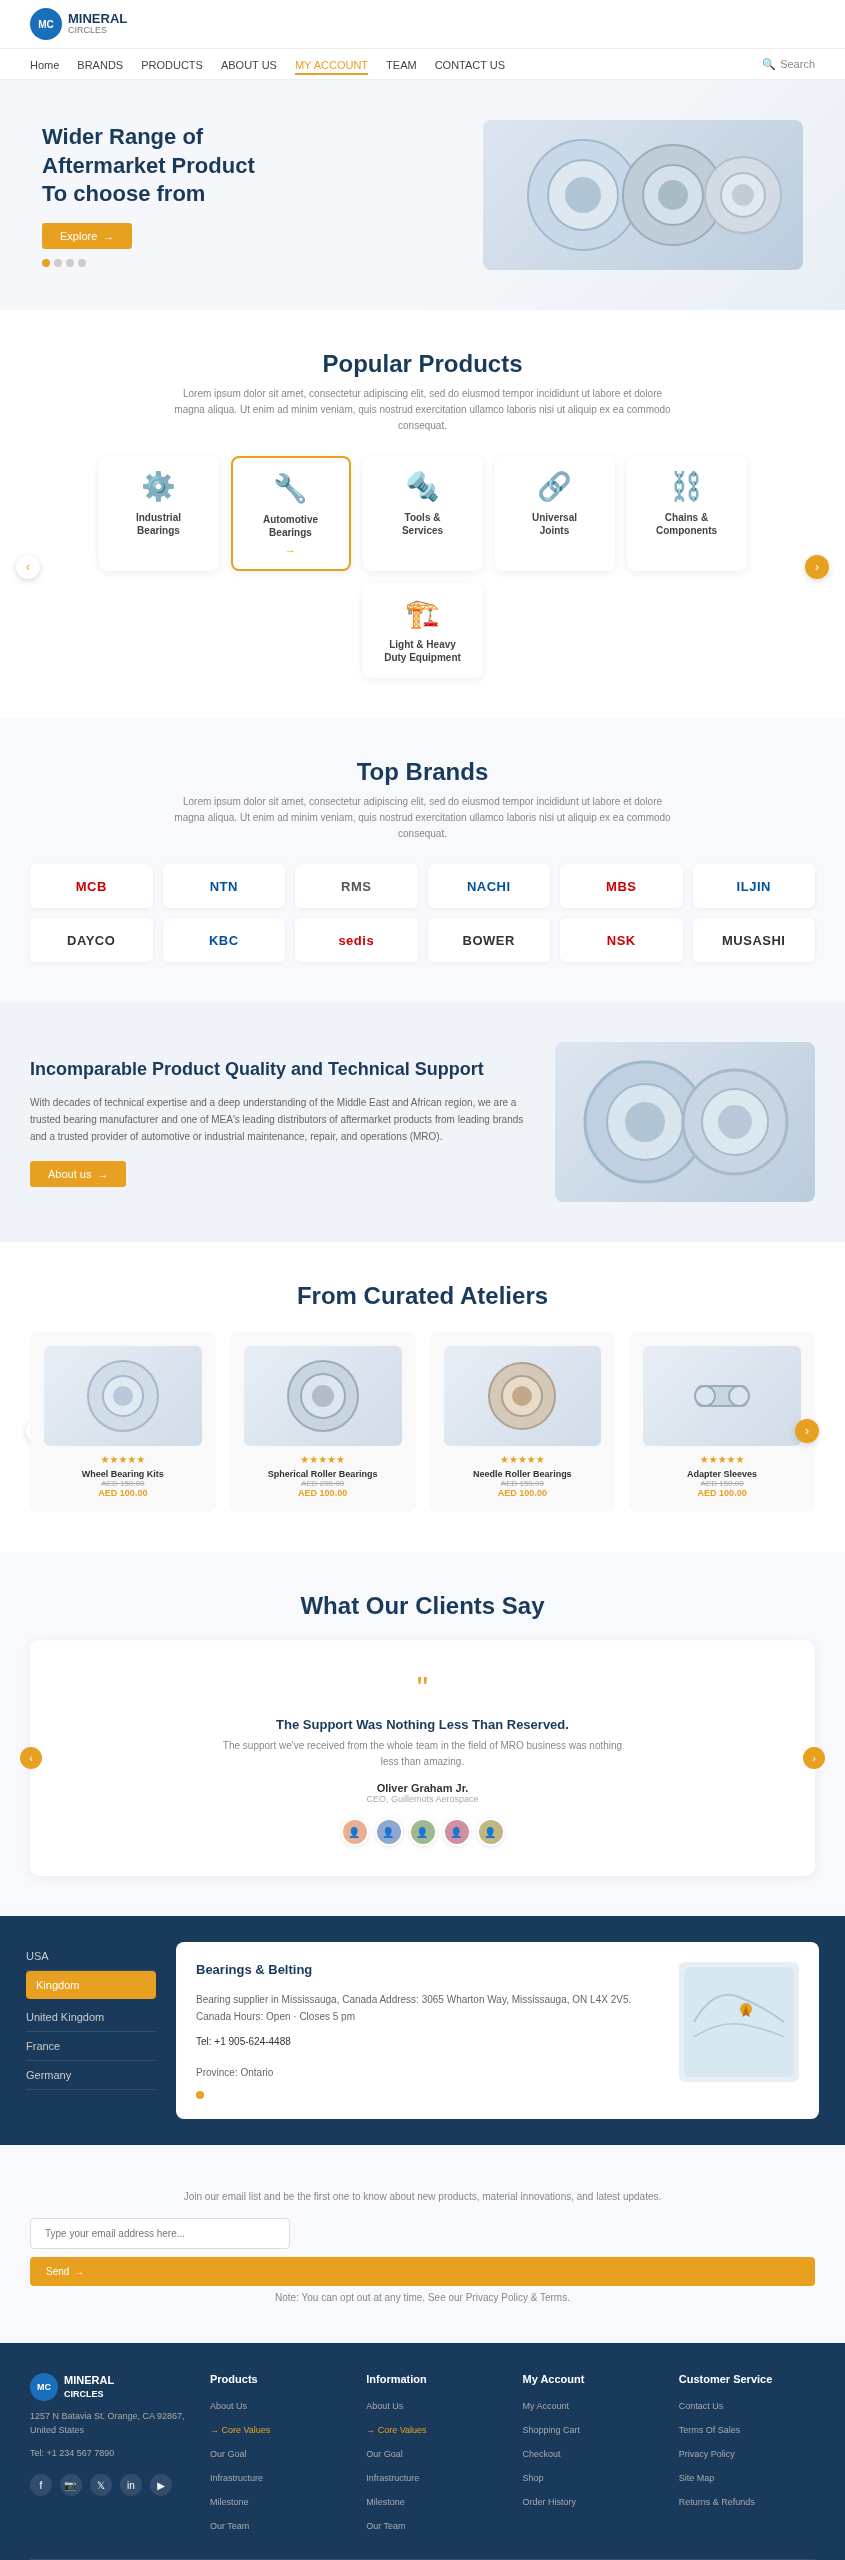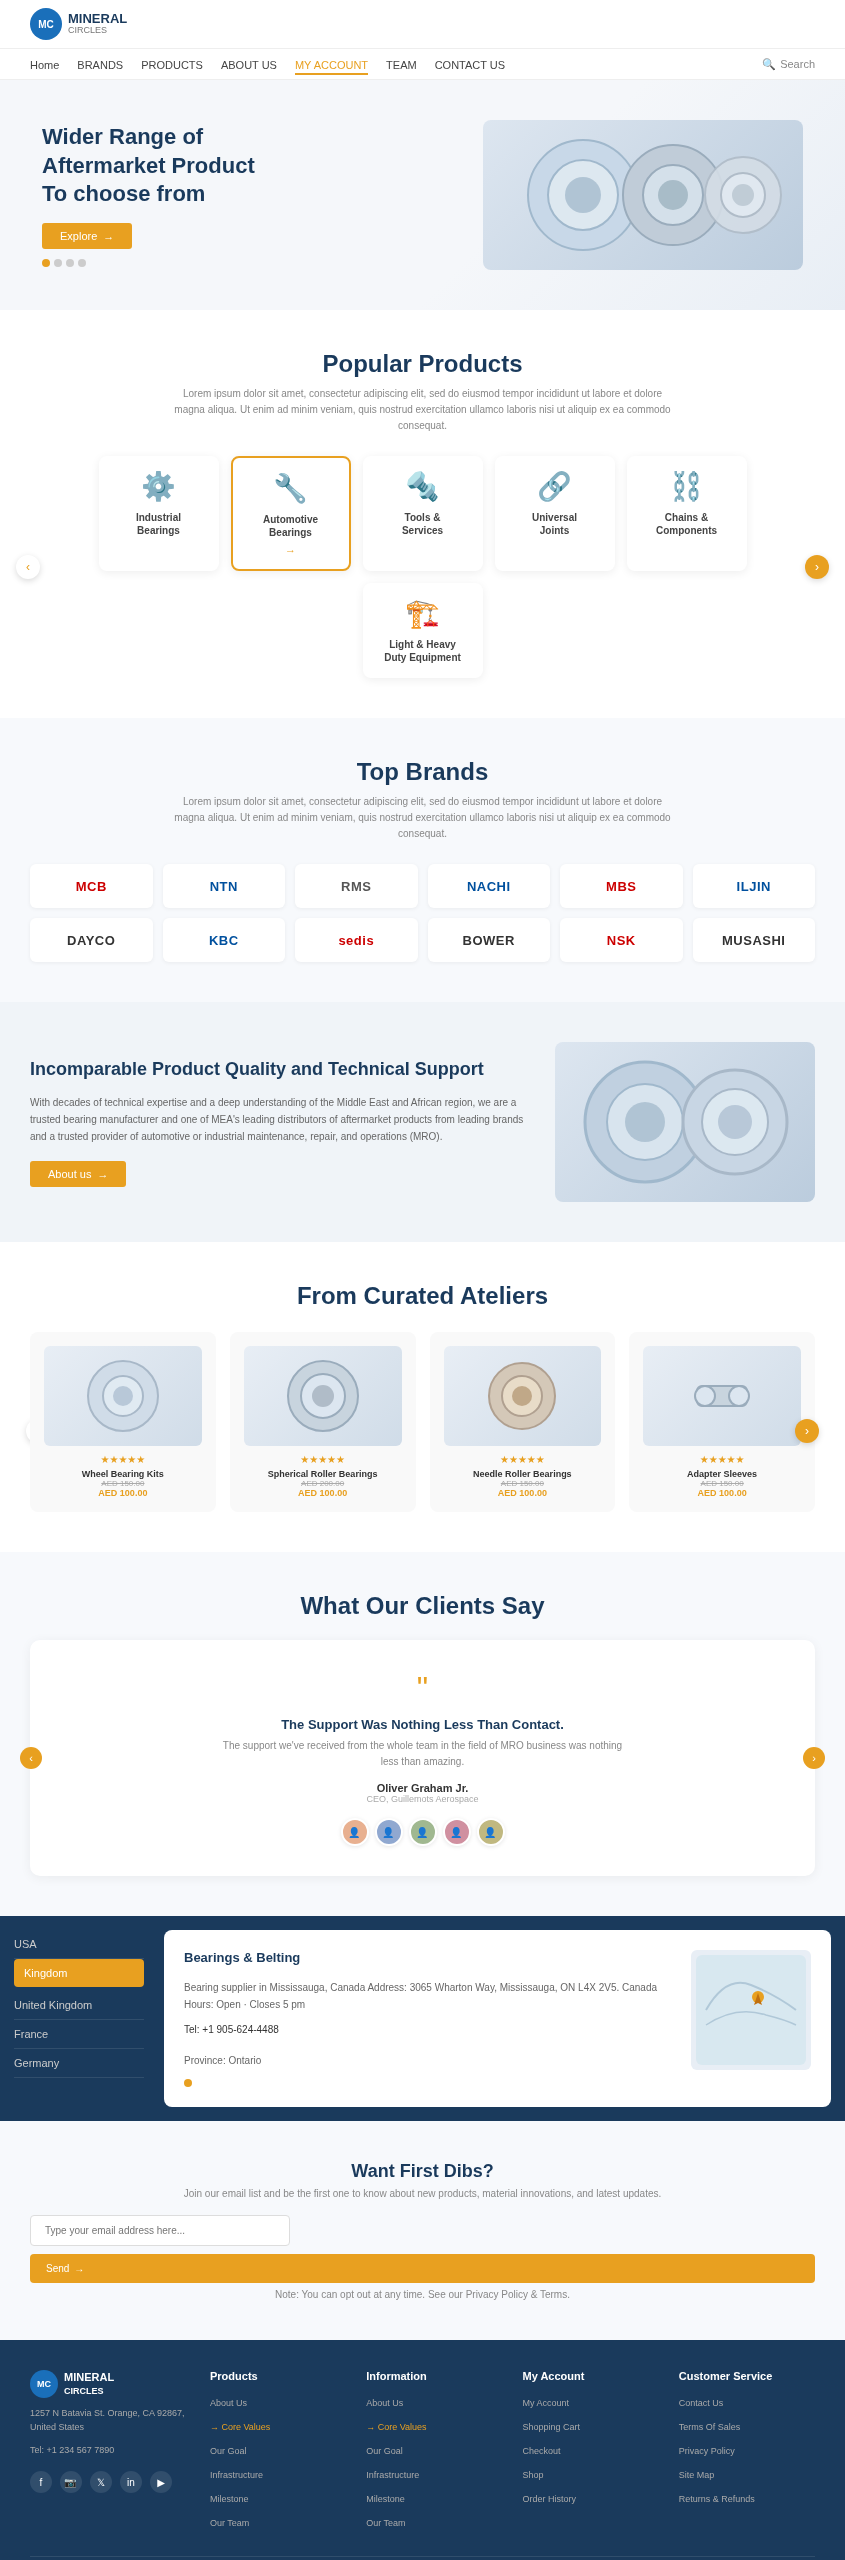--- a/index.html
+++ b/index.html
@@ -90,21 +90,21 @@
     .testimonial-title { font-size: 13px; font-weight: bold; color: #1a3a5c; margin-top: 10px; }
     .testimonial-text { font-size: 10px; color: #888; margin-top: 6px; line-height: 1.6; max-width: 400px; margin-left: auto; margin-right: auto; }
     .testimonial-author { font-size: 11px; font-weight: bold; color: #333; margin-top: 12px; }
     .testimonial-role { font-size: 9px; color: #aaa; }
     .testimonial-avatars { display: flex; gap: 6px; justify-content: center; margin-top: 14px; }
     .avatar { width: 28px; height: 28px; border-radius: 50%; background: #ccc; border: 2px solid #fff; box-shadow: 0 1px 4px rgba(0,0,0,0.1); display: flex; align-items: center; justify-content: center; font-size: 10px; }
     .testi-nav-left { position: absolute; left: -10px; top: 50%; transform: translateY(-50%); background: #e8a020; border-radius: 50%; width: 22px; height: 22px; display: flex; align-items: center; justify-content: center; color: #fff; font-size: 11px; cursor: pointer; }
     .testi-nav-right { position: absolute; right: -10px; top: 50%; transform: translateY(-50%); background: #e8a020; border-radius: 50%; width: 22px; height: 22px; display: flex; align-items: center; justify-content: center; color: #fff; font-size: 11px; cursor: pointer; }
 
     
-    .store-section { background: #1a3a5c; padding: 14px; display: flex; gap: 20px; }
+    .store-section { background: #1a3a5c; padding: 26px; display: flex; gap: 20px; }
     .store-sidebar { background: #1a3a5c; width: 130px; }
     .store-country { font-size: 11px; color: #ccc; padding: 8px 0; cursor: pointer; border-bottom: 1px solid rgba(255,255,255,0.1); }
     .store-country.active { background: #e8a020; color: #fff; padding: 8px 10px; border-radius: 4px; margin-bottom: 4px; border: none; }
     .store-content { background: #fff; border-radius: 8px; flex: 1; padding: 20px; display: flex; gap: 16px; }
     .store-info { flex: 1; }
     .store-info h3 { font-size: 13px; font-weight: bold; color: #1a3a5c; }
     .store-info p { font-size: 10px; color: #666; margin-top: 14px; line-height: 1.7; }
     .store-info .phone { font-size: 10px; color: #333; margin-top: 8px; }
     .store-info .province { font-size: 10px; color: #666; }
     .store-map { width: 120px; height: 120px; background: #e8eef5; border-radius: 6px; display: flex; align-items: center; justify-content: center; font-size: 24px; position: relative; }
@@ -363,21 +363,21 @@
     </div>
     <div class="nav-arrow-right" style="right:-4px; top:55%; position:absolute;">›</div>
   </div>
 </section>
 
 <section class="testimonials-section">
   <h2 class="section-title">What Our Clients Say</h2>
   <div class="testimonial-card" style="position:relative;">
     <div class="testi-nav-left">‹</div>
     <div class="quote-icon">"</div>
-    <div class="testimonial-title">The Support Was Nothing Less Than Contact.</div>
+    <div class="testimonial-title">The Support Was Nothing Less Than Reserved.</div>
     <div class="testimonial-text">The support we've received from the whole team in the field of MRO business was nothing less than amazing.</div>
     <div class="testimonial-author">Oliver Graham Jr.</div>
     <div class="testimonial-role">CEO, Guillemots Aerospace</div>
     <div class="testimonial-avatars">
       <div class="avatar" style="background:#e8b090;">👤</div>
       <div class="avatar" style="background:#90a8d0;">👤</div>
       <div class="avatar" style="background:#a0b890;">👤</div>
       <div class="avatar" style="background:#d090a0;">👤</div>
       <div class="avatar" style="background:#c0b880;">👤</div>
     </div>
@@ -410,21 +410,20 @@
         <path d="M10 55 Q30 20 55 30 Q80 40 100 55" stroke="#b0c8d8" stroke-width="2" fill="none"></path>
         <path d="M10 70 Q40 50 70 60 Q90 65 100 70" stroke="#b0c8d8" stroke-width="1.5" fill="none"></path>
         <circle cx="62" cy="42" r="6" fill="#e8a020"></circle>
         <polygon points="62,38 66,50 62,48 58,50" fill="#c07010"></polygon>
       </svg>
     </div>
   </div>
 </section>
 
 <section class="email-section">
-  <h2>Want First Dibs?</h2>
   <p>Join our email list and be the first one to know about new products, material innovations, and latest updates.</p>
   <div class="email-form">
     <input class="email-input" type="email" placeholder="Type your email address here..." style="">
     <button class="email-btn">
       <span>Send</span>
       <span>→</span>
     </button>
   </div>
   <p class="email-note">Note: You can opt out at any time. See our Privacy Policy &amp; Terms.</p>
 </section>

